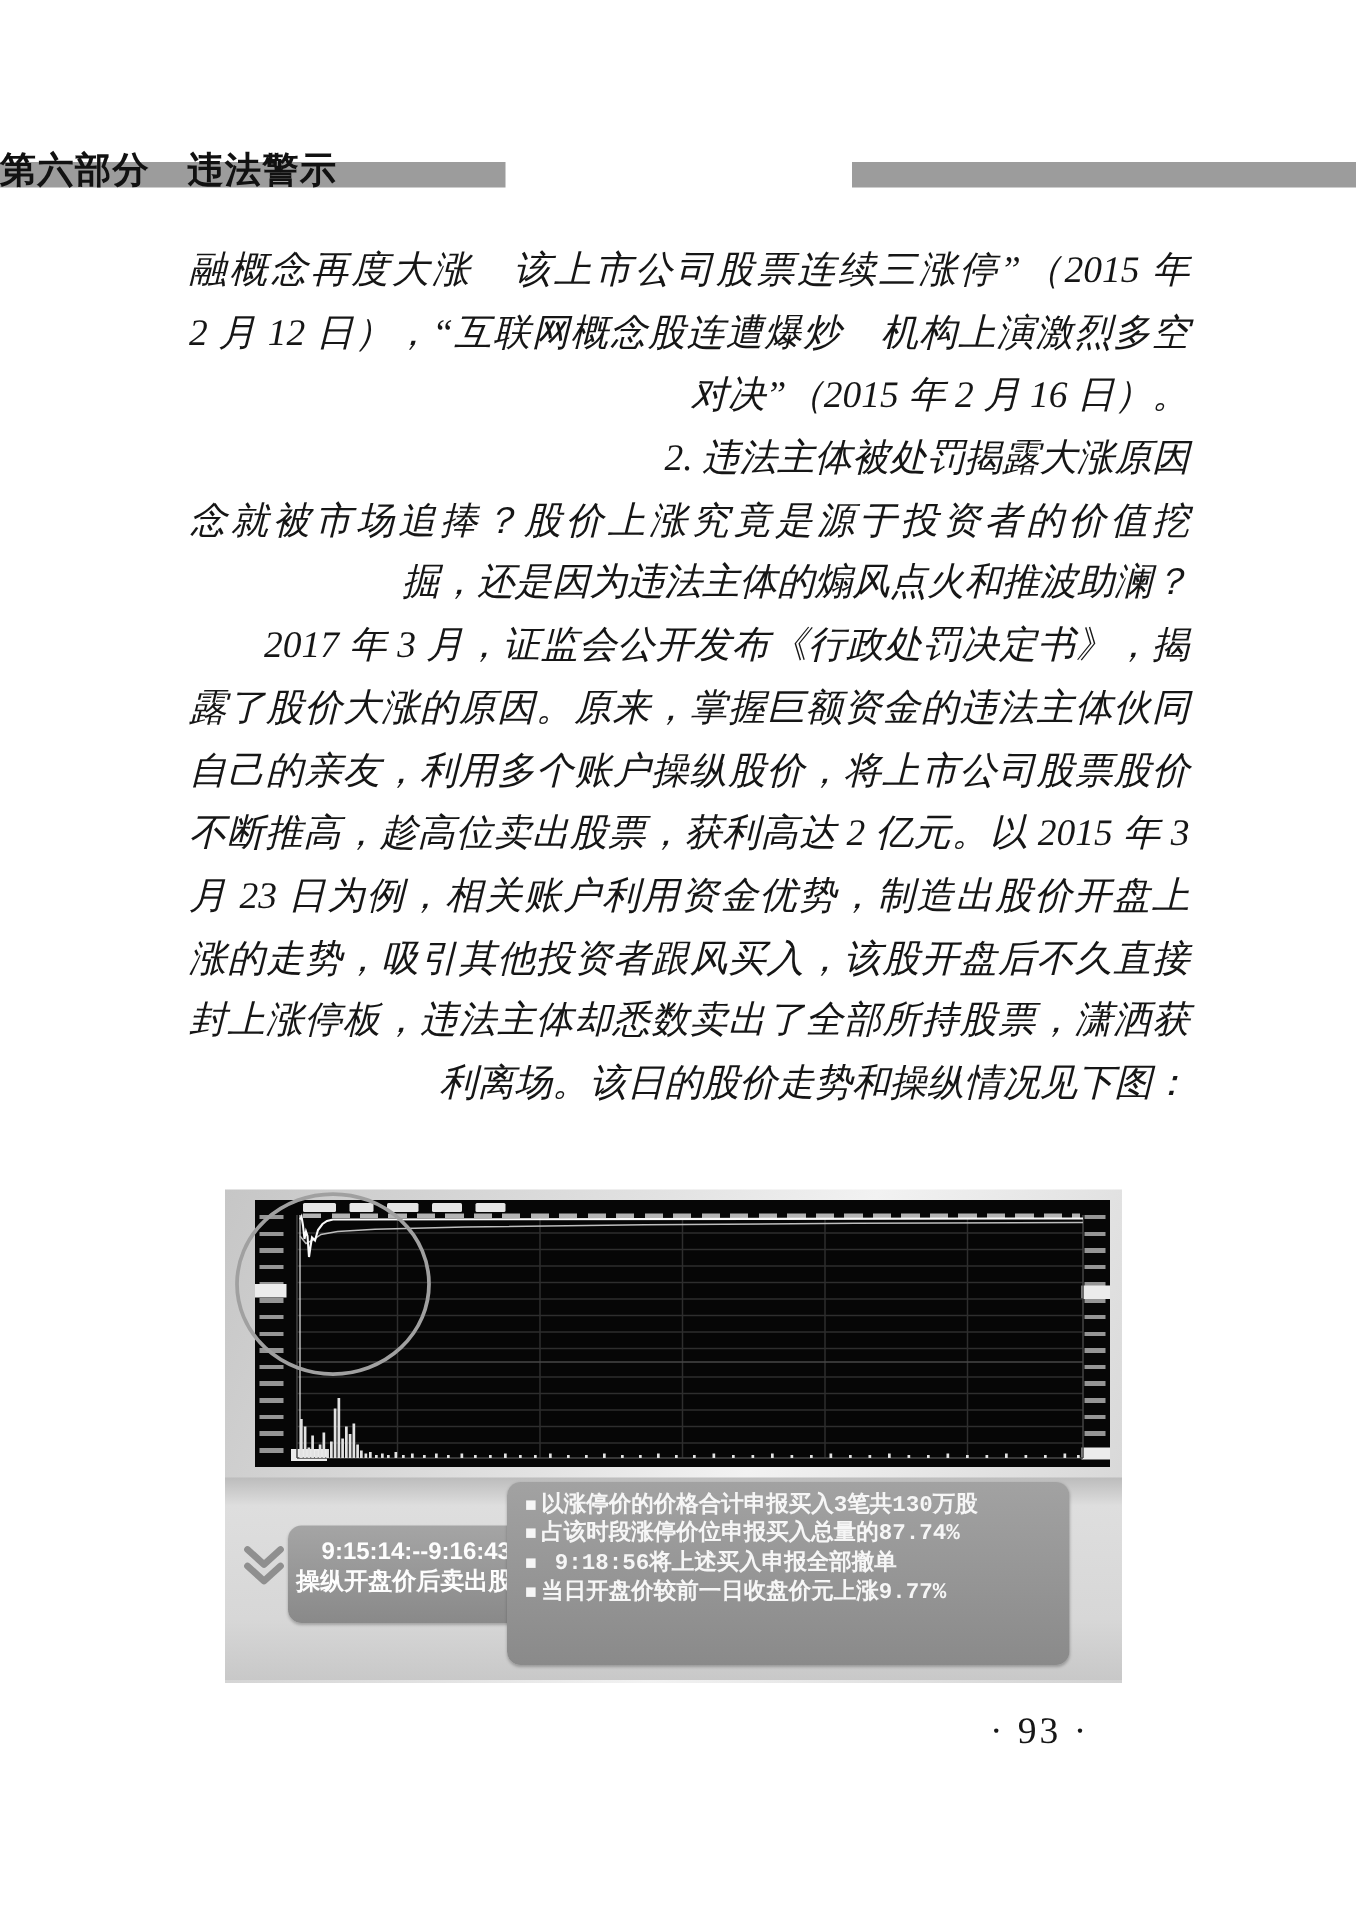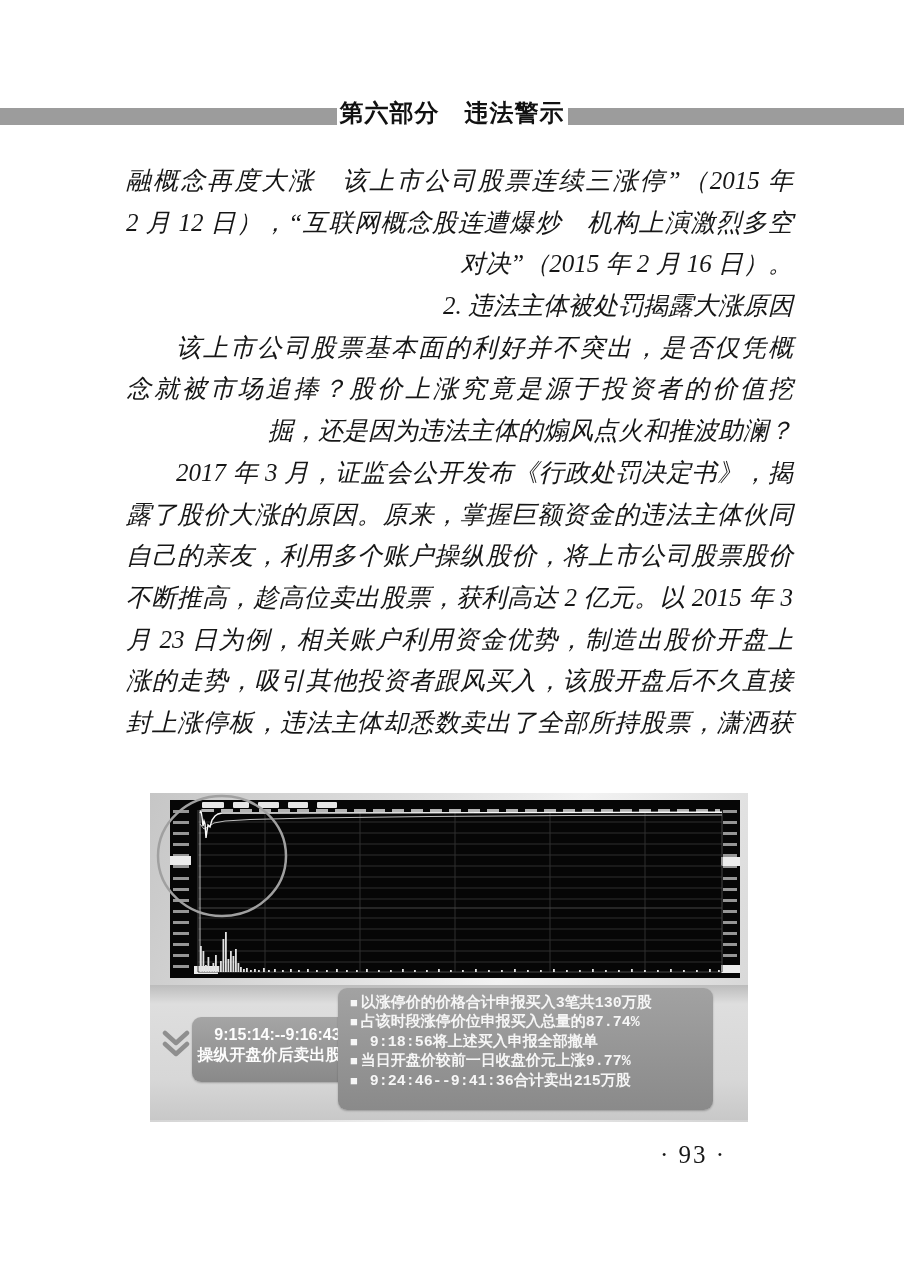--- a/index.html
+++ b/index.html
@@ -3,21 +3,21 @@
 <meta charset="utf-8">
 <style>
   html,body{margin:0;padding:0;background:#ffffff;}
   .page{position:relative;width:904px;height:1276px;background:#ffffff;overflow:hidden;
         font-family:"Liberation Serif","DejaVu Serif",serif;color:#161616;}
 
   
   .hd-bar{position:absolute;height:17px;background:#9c9c9c;top:108px;}
   .hd-bar.left{left:0;width:337px;}
   .hd-bar.right{left:568px;width:336px;}
-  .hd-title{position:absolute;left:0;top:97px;width:904px;text-align:center;
+  .hd-title{position:absolute;left:0;top:97px;width:904px;text-align:left;
             font-family:"Liberation Sans","DejaVu Sans",sans-serif;
             font-weight:bold;font-size:24px;letter-spacing:1px;color:#111;}
 
   
   .bodytext{position:absolute;left:126px;top:160px;width:667px;font-size:25px;line-height:41.7px;font-style:italic;}
   .ln{height:41.7px;overflow:visible;text-align:right;}
   .ln.j{text-align:justify;text-align-last:justify;}
   .ln.ind{text-indent:50px;}
 
   
@@ -66,30 +66,30 @@
 
   <div class="hd-bar left"></div>
   <div class="hd-bar right"></div>
   <div class="hd-title">第六部分　违法警示</div>
 
   <div class="bodytext">
     <div class="ln j">融概念再度大涨　该上市公司股票连续三涨停”（2015 年</div>
     <div class="ln j">2 月 12 日），“互联网概念股连遭爆炒　机构上演激烈多空</div>
     <div class="ln">对决”（2015 年 2 月 16 日）。</div>
     <div class="ln ind">2. 违法主体被处罚揭露大涨原因</div>
-    <div class="ln j ind">该上市公司股票基本面的利好并不突出，是否仅凭概</div>
     <div class="ln j">念就被市场追捧？股价上涨究竟是源于投资者的价值挖</div>
     <div class="ln">掘，还是因为违法主体的煽风点火和推波助澜？</div>
     <div class="ln j ind">2017 年 3 月，证监会公开发布《行政处罚决定书》，揭</div>
     <div class="ln j">露了股价大涨的原因。原来，掌握巨额资金的违法主体伙同</div>
     <div class="ln j">自己的亲友，利用多个账户操纵股价，将上市公司股票股价</div>
     <div class="ln j">不断推高，趁高位卖出股票，获利高达 2 亿元。以 2015 年 3</div>
     <div class="ln j">月 23 日为例，相关账户利用资金优势，制造出股价开盘上</div>
     <div class="ln j">涨的走势，吸引其他投资者跟风买入，该股开盘后不久直接</div>
     <div class="ln j">封上涨停板，违法主体却悉数卖出了全部所持股票，潇洒获</div>
+    <div class="ln">利离场。该日的股价走势和操纵情况见下图：</div>
   </div>
 
   <div class="figure">
 
     <div class="chart">
       <div class="tabs">
         <div class="tab" style="width:22px"></div>
         <div class="tab" style="width:16px"></div>
         <div class="tab" style="width:21px"></div>
         <div class="tab" style="width:20px"></div>
@@ -212,19 +212,18 @@
       </svg>
       <div class="callout">
         <div>9:15:14:--9:16:43</div>
         <div>操纵开盘价后卖出股票</div>
       </div>
       <div class="facts">
         <div class="fact"><span class="bt">■</span><span>以涨停价的价格合计申报买入3笔共130万股</span></div>
         <div class="fact"><span class="bt">■</span><span>占该时段涨停价位申报买入总量的87.74%</span></div>
         <div class="fact"><span class="bt">■</span><span> 9:18:56将上述买入申报全部撤单</span></div>
         <div class="fact"><span class="bt">■</span><span>当日开盘价较前一日收盘价元上涨9.77%</span></div>
-        <div class="fact"><span class="bt">■</span><span> 9:24:46--9:41:36合计卖出215万股</span></div>
       </div>
     </div>
   </div>
 
   <div class="folio">· 93 ·</div>
 </div>
 
 </body></html>

